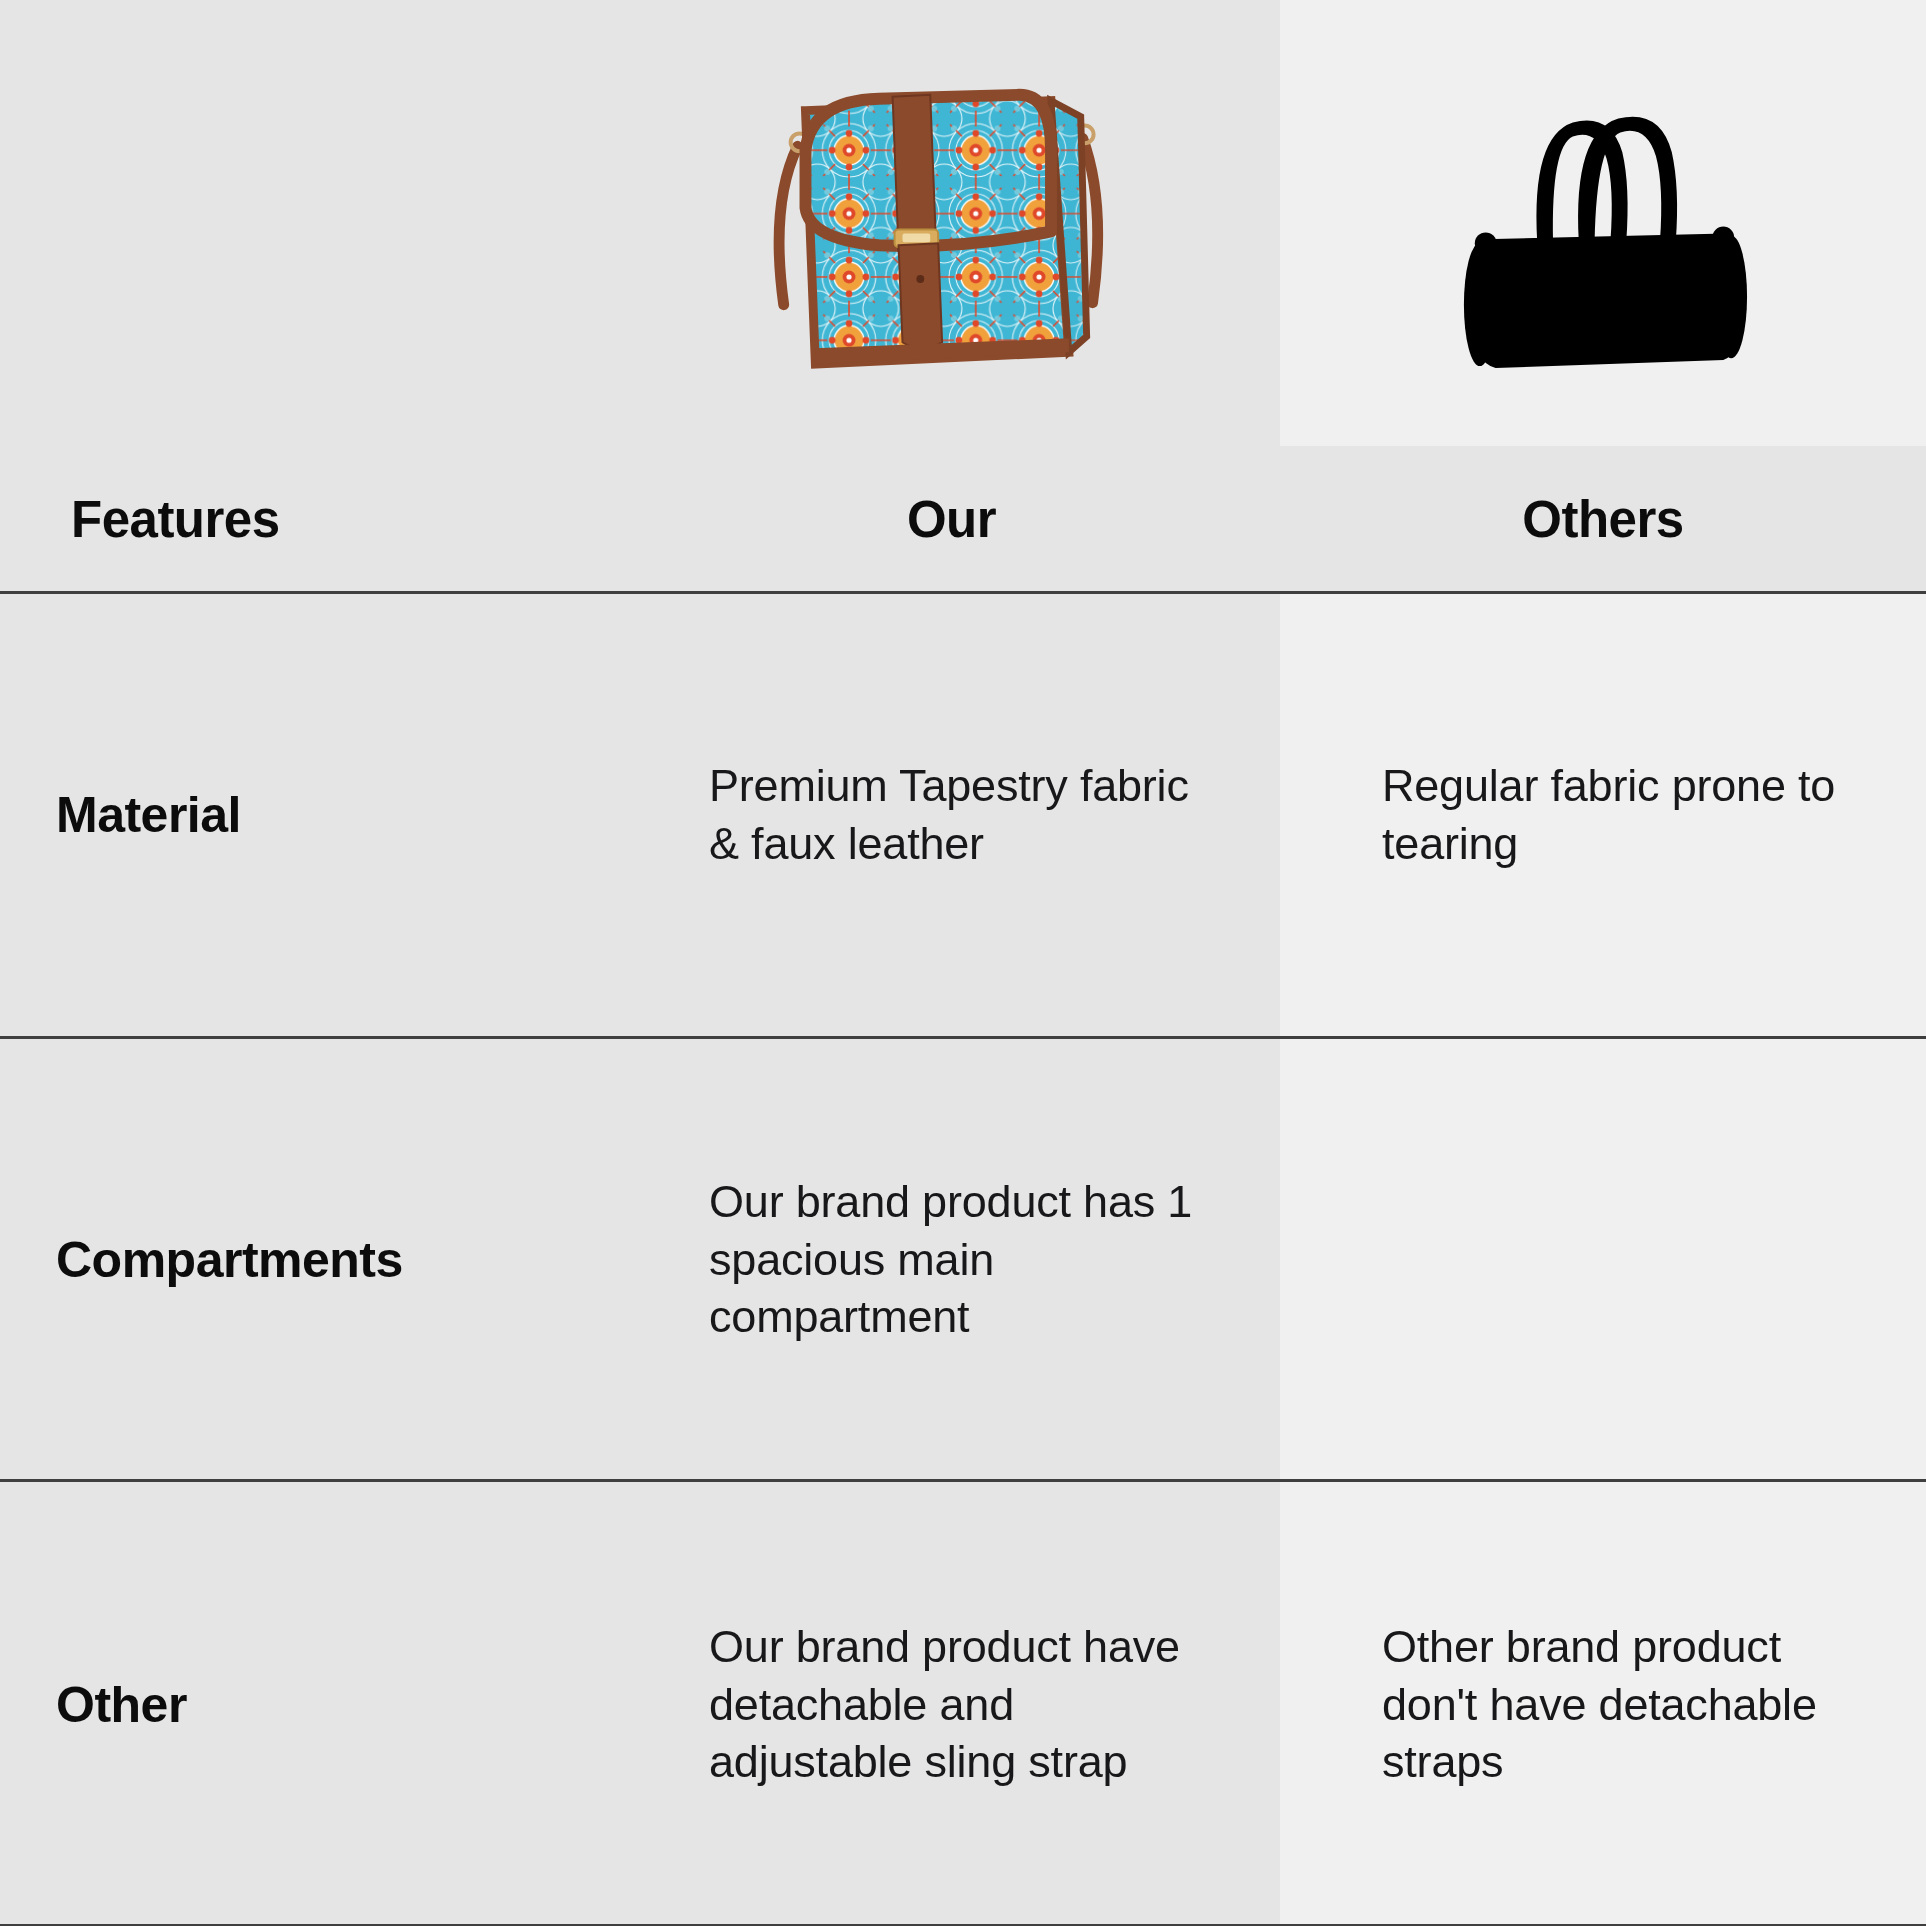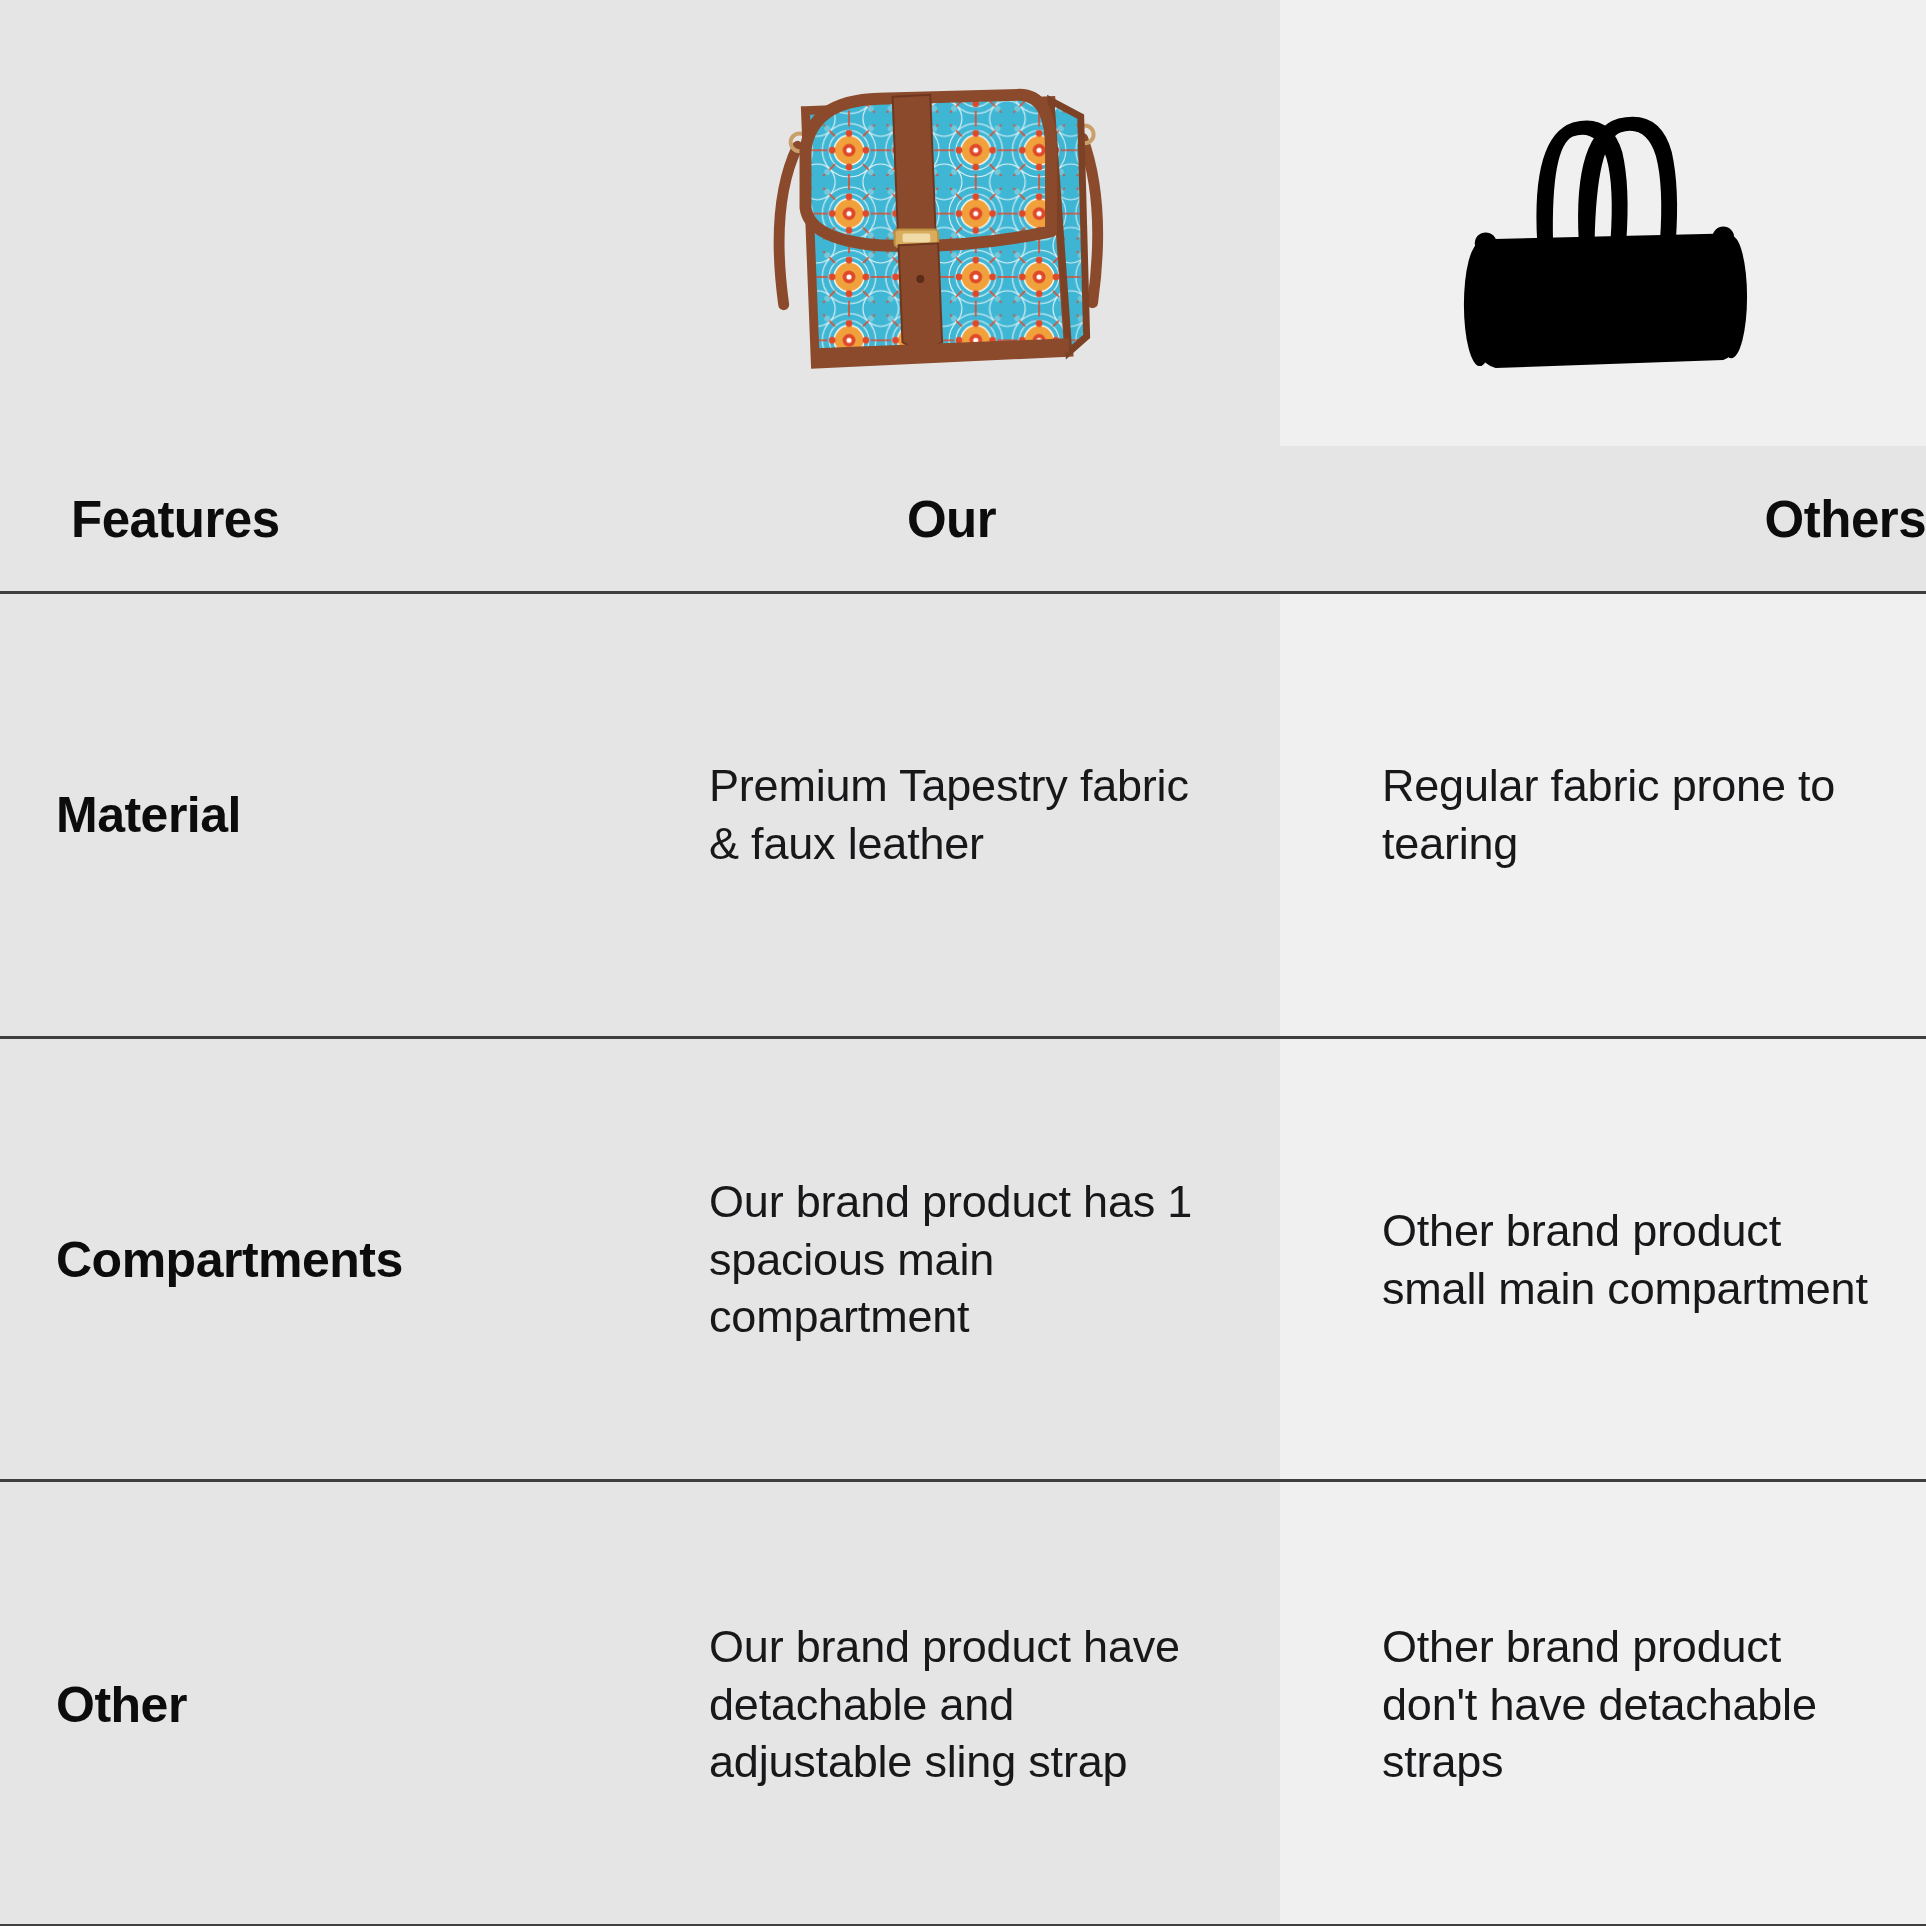--- a/index.html
+++ b/index.html
@@ -64,21 +64,21 @@
     display:flex;
     align-items:center;
     font-weight:bold;
     font-size:51px;
     letter-spacing:-0.5px;
     color:#0c0c0c;
     font-stretch:condensed;
   }
   .header-cell.features { left:0;      width:630px; padding-left:71px; justify-content:flex-start; }
   .header-cell.our      { left:630px;  width:643px; justify-content:center; }
-  .header-cell.others   { left:1280px; width:646px; justify-content:flex-end; }
+  .header-cell.others   { left:1280px; width:646px; justify-content:center; }
 
   
   .rule {
     position:absolute;
     left:0;
     width:1927px;
     height:3px;
     background:#3f3f3f;
     z-index:6;
   }
@@ -286,23 +286,20 @@
     </div>
   </div>
 
   <div class="data-row row-compartments">
     <div class="cell feature">
       <span class="feature-label">Compartments</span>
     </div>
     <div class="cell our">
       <span class="cell-text">Our brand product has 1 spacious main compartment</span>
     </div>
-    <div class="cell others">
-      <span class="cell-text">Other brand product small main compartment</span>
-    </div>
   </div>
 
   <div class="data-row row-straps">
     <div class="cell feature">
       <span class="feature-label">Other</span>
     </div>
     <div class="cell our">
       <span class="cell-text">Our brand product have detachable and adjustable sling strap</span>
     </div>
     <div class="cell others">

